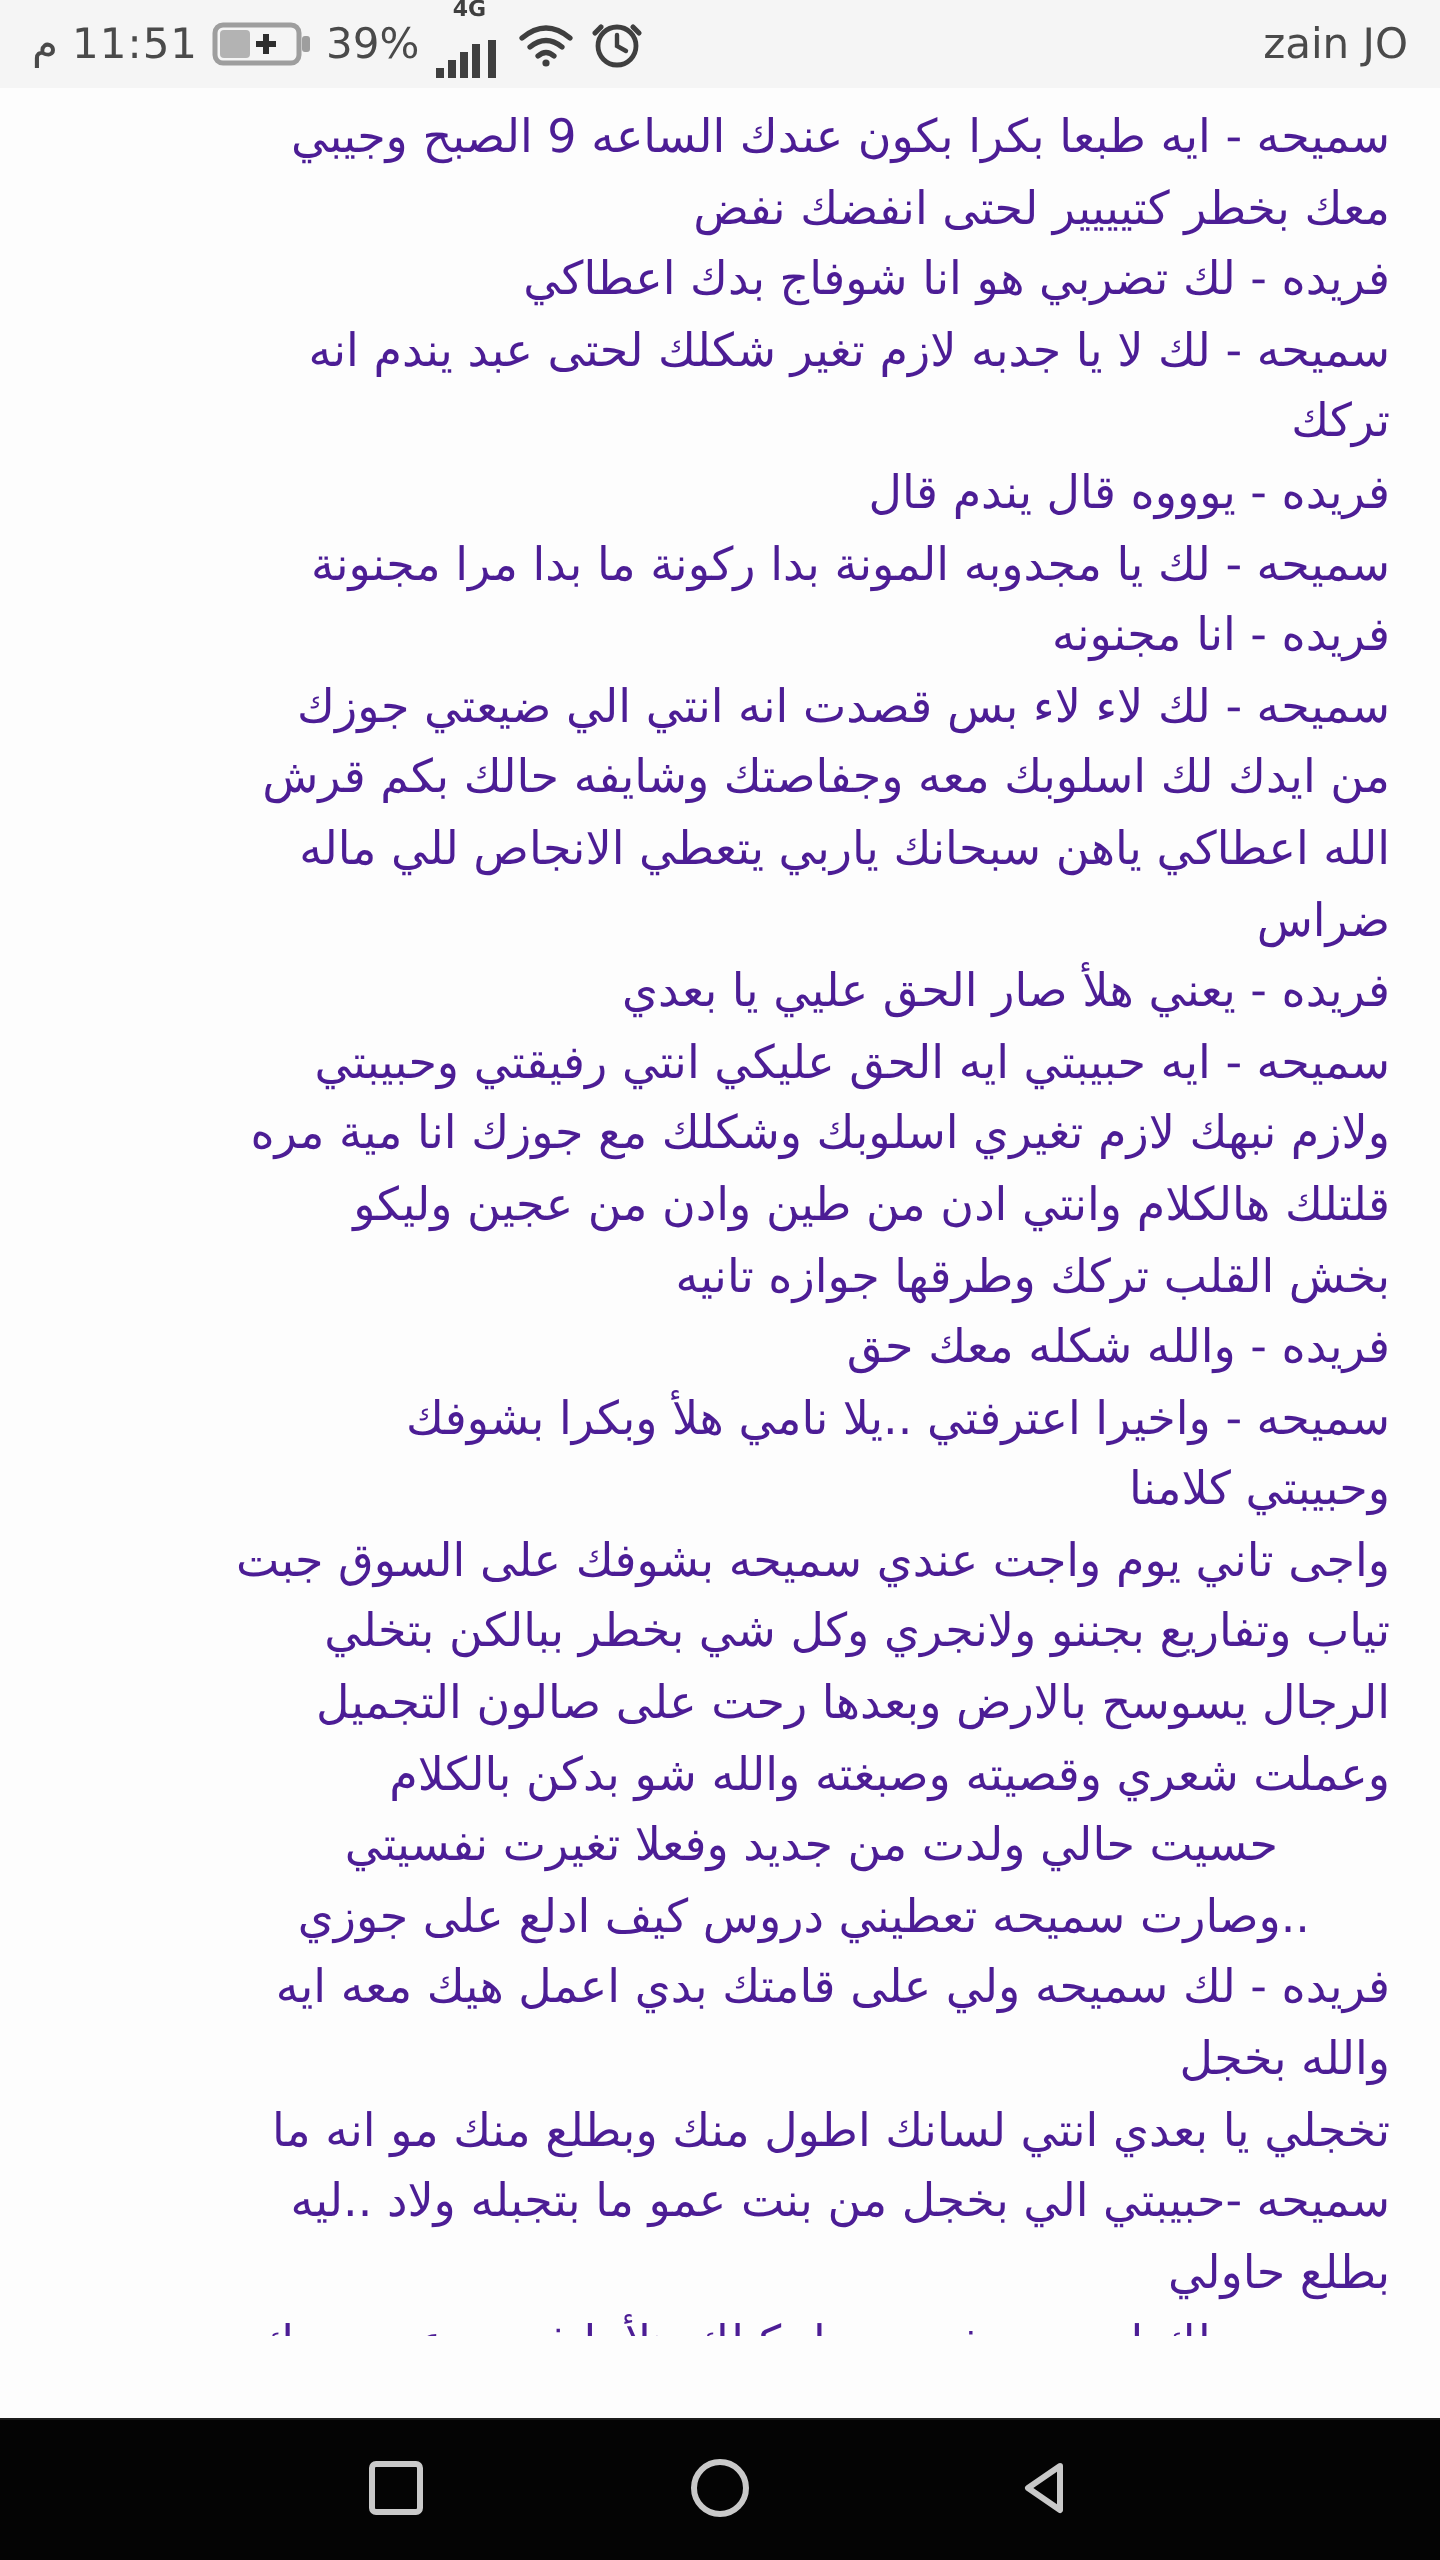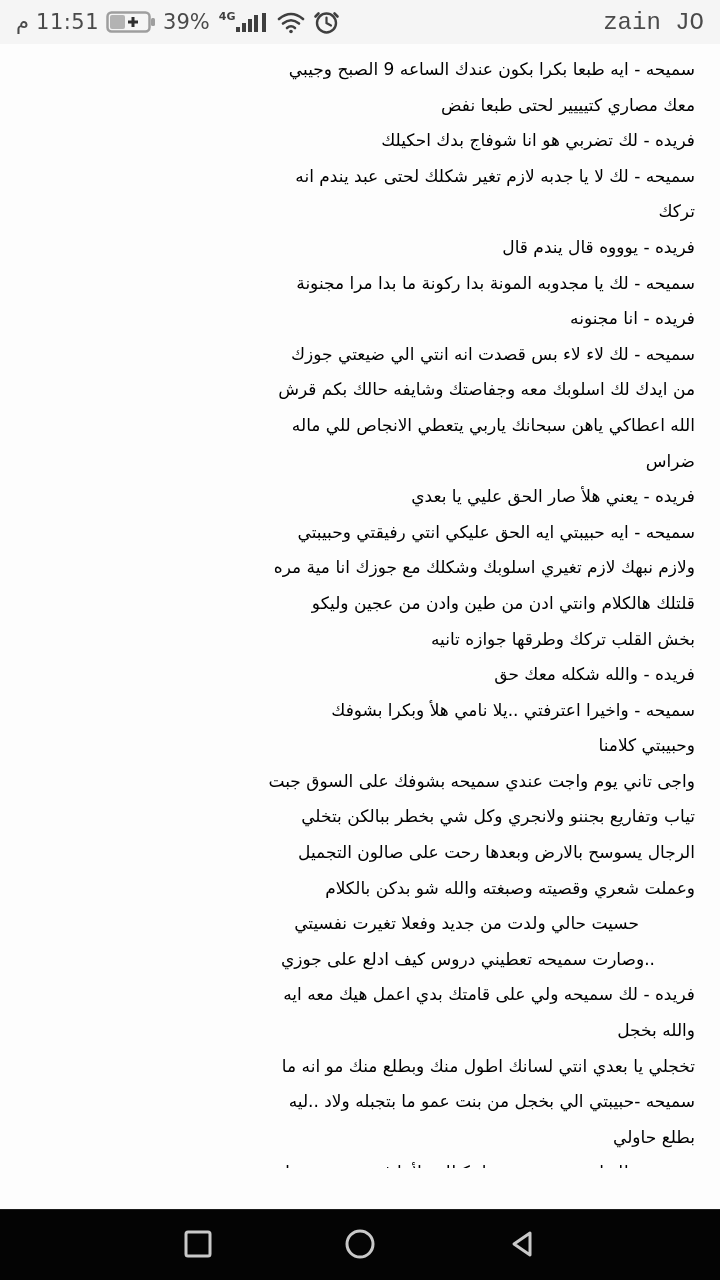--- a/index.html
+++ b/index.html
@@ -10,28 +10,28 @@
   }
   
   .status-bar{
     height:44px;background:#f5f5f5;
     display:flex;align-items:center;justify-content:space-between;
     padding:0 16px;box-sizing:border-box;
     color:#4a4a4a;font-size:21px;
   }
   .sb-left{display:flex;align-items:center;gap:7px;}
   .sb-time{letter-spacing:0.5px;}
-  .sb-icon{display:inline-flex;align-items:center;}
+  .sb-icon{display:inline-flex;align-items:center;flex-direction:column;}
   .net-badge{font-size:11px;font-weight:bold;transform:translateY(-6px);margin-left:2px;color:#3f3f3f;}
-  .sb-carrier{color:#4a4a4a;font-size:24px;font-family:Liberation Mono, monospace;}
+  .sb-carrier{color:#4a4a4a;font-size:21px;}
   
   .content{
     direction:rtl;text-align:right;
     padding:8px 25px 0 25px;
-    font-size:17px;line-height:35.6px;color:#000000;
+    font-size:23px;line-height:35.6px;color:#4c1d95;
   }
   .line{white-space:nowrap;}
   .indent-a{padding-left:0;padding-right:56px;}
   .indent-b{padding-left:0;padding-right:40px;}
   .clipped{height:13px;overflow:hidden;}
   
   .nav-bar{
     position:absolute;left:0;bottom:0;width:720px;height:70px;
     background:#040404;border-top:1px solid #1c1c1c;
     display:flex;align-items:center;justify-content:center;gap:126px;
@@ -79,22 +79,22 @@
         <path d="M5.5 4.5 L2.5 7.5" stroke="#3f3f3f" stroke-width="2.6" stroke-linecap="round"></path>
         <path d="M21.5 4.5 L24.5 7.5" stroke="#3f3f3f" stroke-width="2.6" stroke-linecap="round"></path>
       </svg>
     </span>
   </div>
   <div class="sb-carrier">zain JO</div>
 </div>
 
 <div class="content">
   <div class="line">سميحه - ايه طبعا بكرا بكون عندك الساعه 9 الصبح وجيبي</div>
-  <div class="line">معك مصاري كتيييير لحتى طبعا نفض</div>
-  <div class="line">فريده - لك تضربي هو انا شوفاج بدك احكيلك</div>
+  <div class="line">معك بخطر كتيييير لحتى انفضك نفض</div>
+  <div class="line">فريده - لك تضربي هو انا شوفاج بدك اعطاكي</div>
   <div class="line">سميحه - لك لا يا جدبه لازم تغير شكلك لحتى عبد يندم انه</div>
   <div class="line">تركك</div>
   <div class="line">فريده - يوووه قال يندم قال</div>
   <div class="line">سميحه - لك يا مجدوبه المونة بدا ركونة ما بدا مرا مجنونة</div>
   <div class="line">فريده - انا مجنونه</div>
   <div class="line">سميحه - لك لاء لاء بس قصدت انه انتي الي ضيعتي جوزك</div>
   <div class="line">من ايدك لك اسلوبك معه وجفاصتك وشايفه حالك بكم قرش</div>
   <div class="line">الله اعطاكي ياهن سبحانك ياربي يتعطي الانجاص للي ماله</div>
   <div class="line">ضراس</div>
   <div class="line">فريده - يعني هلأ صار الحق عليي يا بعدي</div>

